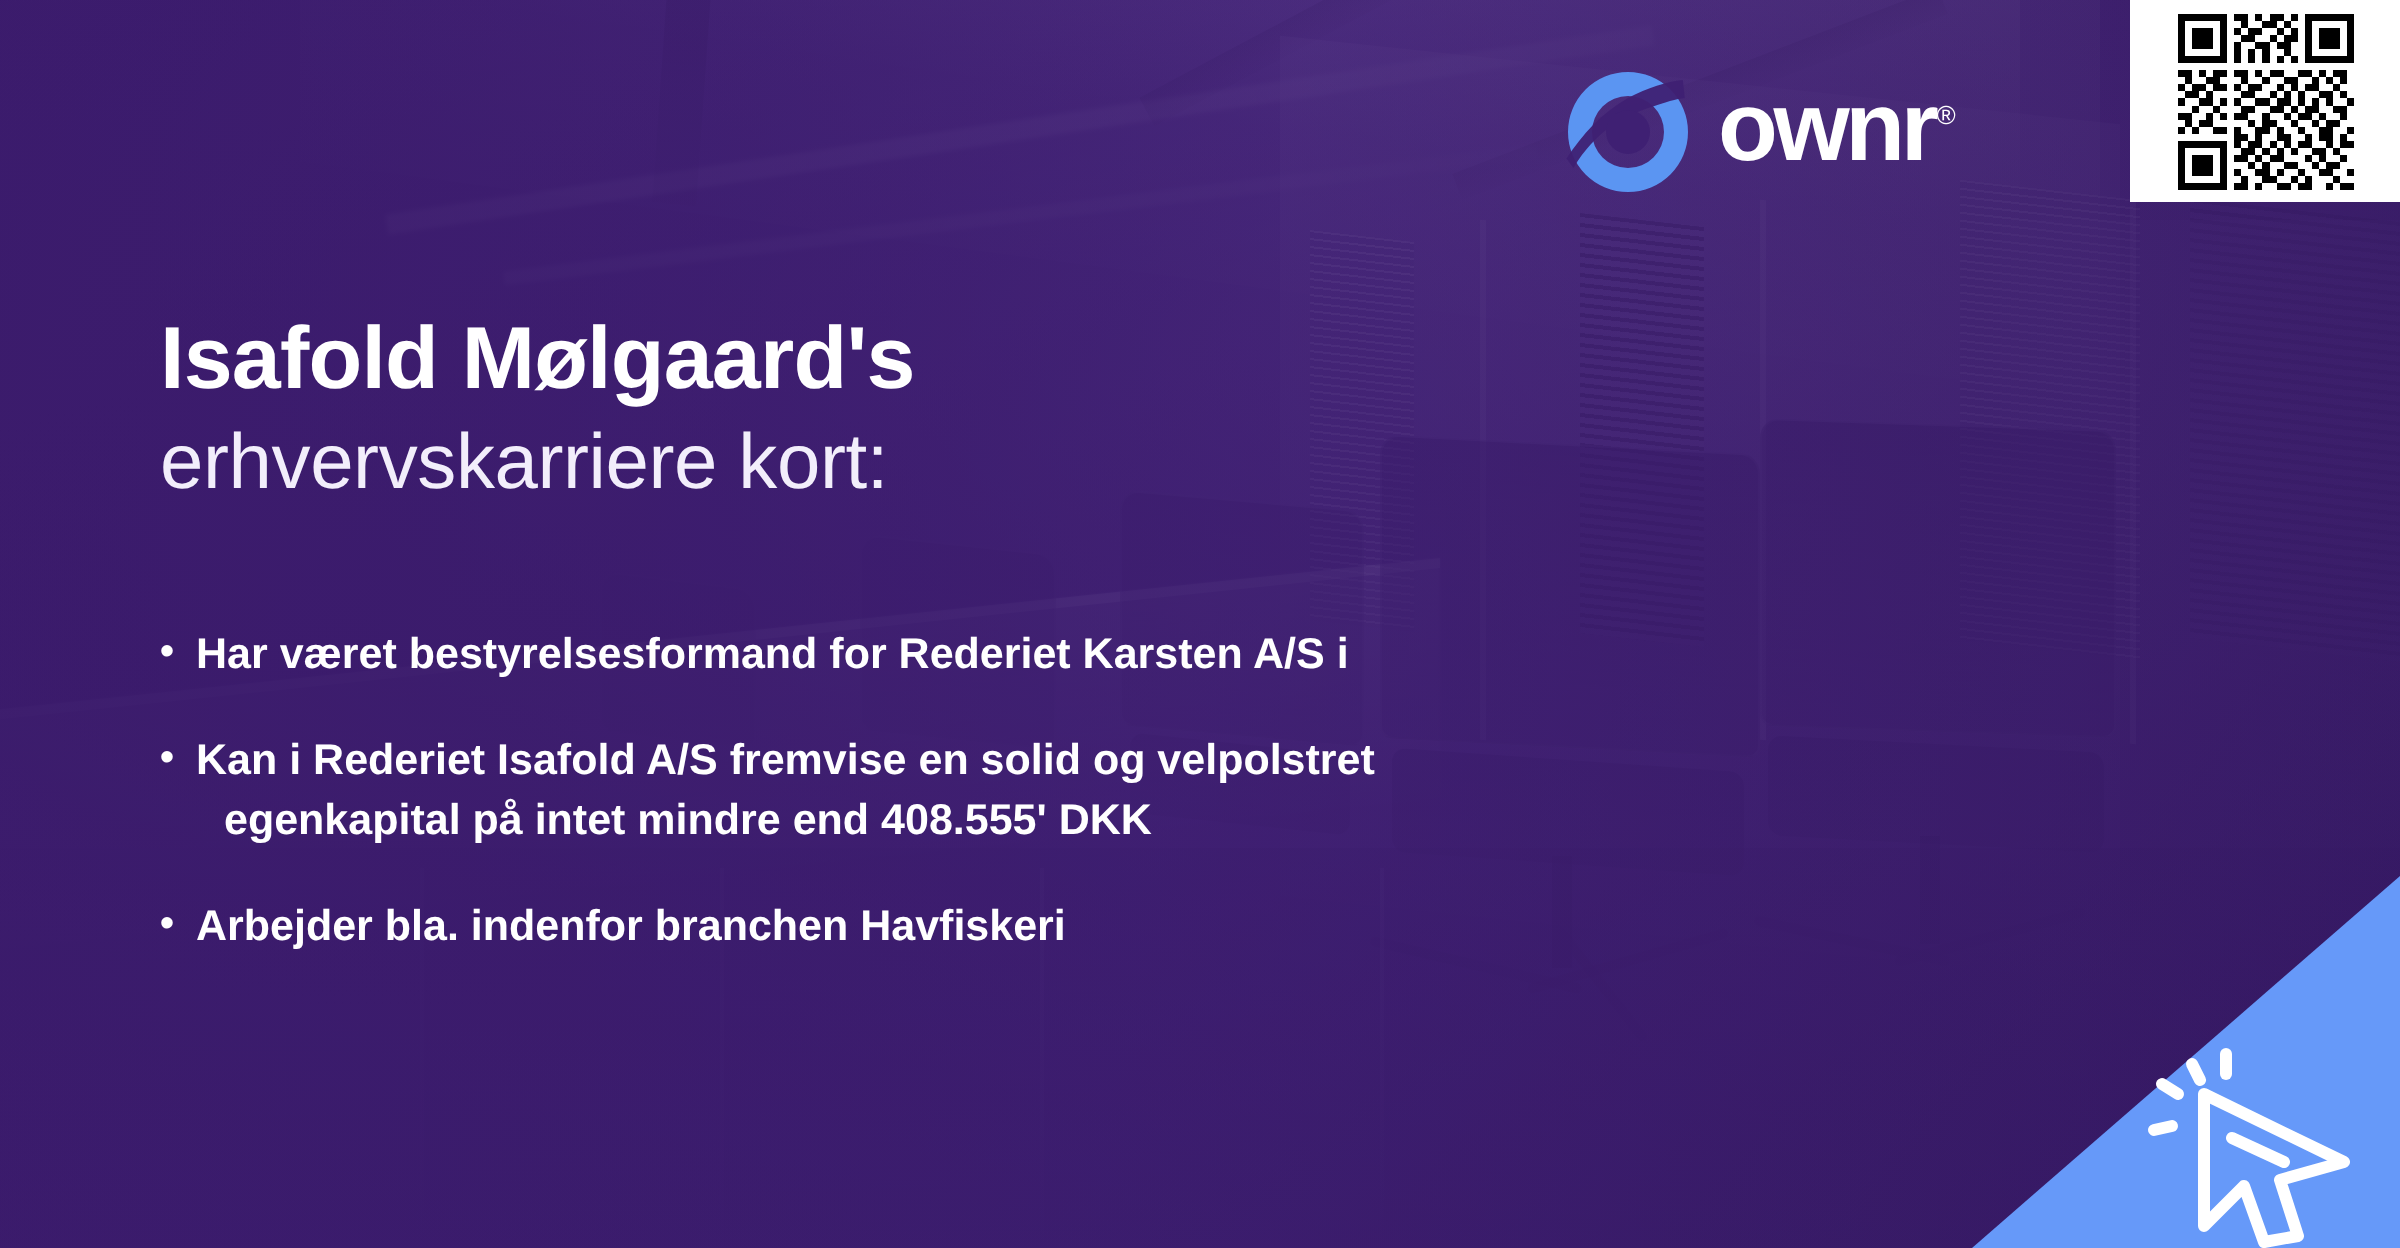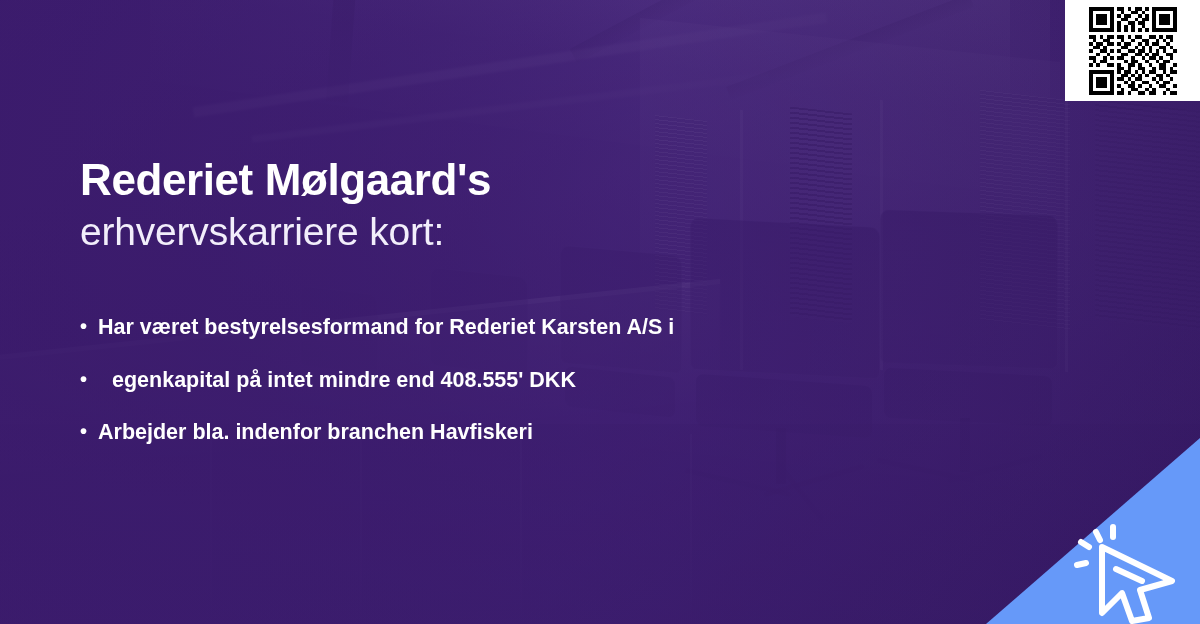--- a/index.html
+++ b/index.html
@@ -368,37 +368,46 @@
       <line x1="44" y1="51" x2="70" y2="63"></line>
       <line x1="24" y1="14" x2="28" y2="22"></line>
       <line x1="9" y1="24" x2="17" y2="29"></line>
       <line x1="5" y1="47" x2="14" y2="45"></line>
       <line x1="41" y1="9" x2="41" y2="19"></line>
     </g>
   </svg>
 
   <div class="content">
 
-
-
-    <div class="headline">Rederiet Mølgaard's</div>
+    <div class="logo">
+      <svg class="logo-mark" viewBox="0 0 64 64">
+        <path d="M32 2 A30 30 0 0 1 32 62 A30 30 0 0 1 32 2 Z M32 14 A18 18 0 0 0 32 50 A18 18 0 0 0 32 14 Z" fill="#5b95f2" fill-rule="evenodd"></path>
+        <path d="M3 47 C16 30, 30 24, 44 21 C52 19, 58 18, 62 18 L62 9 C54 9, 44 11, 34 15 C20 21, 9 31, 0 42 Z" fill="#3f2073" opacity="0.95" transform="rotate(-6 32 32)"></path>
+        <circle cx="32" cy="32" r="11" fill="#3f2073"></circle>
+      </svg>
+      <div class="logo-word"><span>ownr</span><span class="logo-reg">®</span></div>
+    </div>
+
+
+    <div class="headline">Isafold Mølgaard's</div>
     <div class="subhead">erhvervskarriere kort:</div>
 
     <div class="bullets">
 
       <div class="bullet">
         <span class="dot">•</span>
         <span class="txt">
           <span>Har været bestyrelsesformand for Rederiet Karsten A/S i</span>
         </span>
       </div>
 
       <div class="bullet">
         <span class="dot">•</span>
         <span class="txt">
+          <span>Kan i Rederiet Isafold A/S fremvise en solid og velpolstret</span>
           <span class="l2">egenkapital på intet mindre end 408.555' DKK</span>
         </span>
       </div>
 
       <div class="bullet">
         <span class="dot">•</span>
         <span class="txt">
           <span>Arbejder bla. indenfor branchen Havfiskeri</span>
         </span>
       </div>

